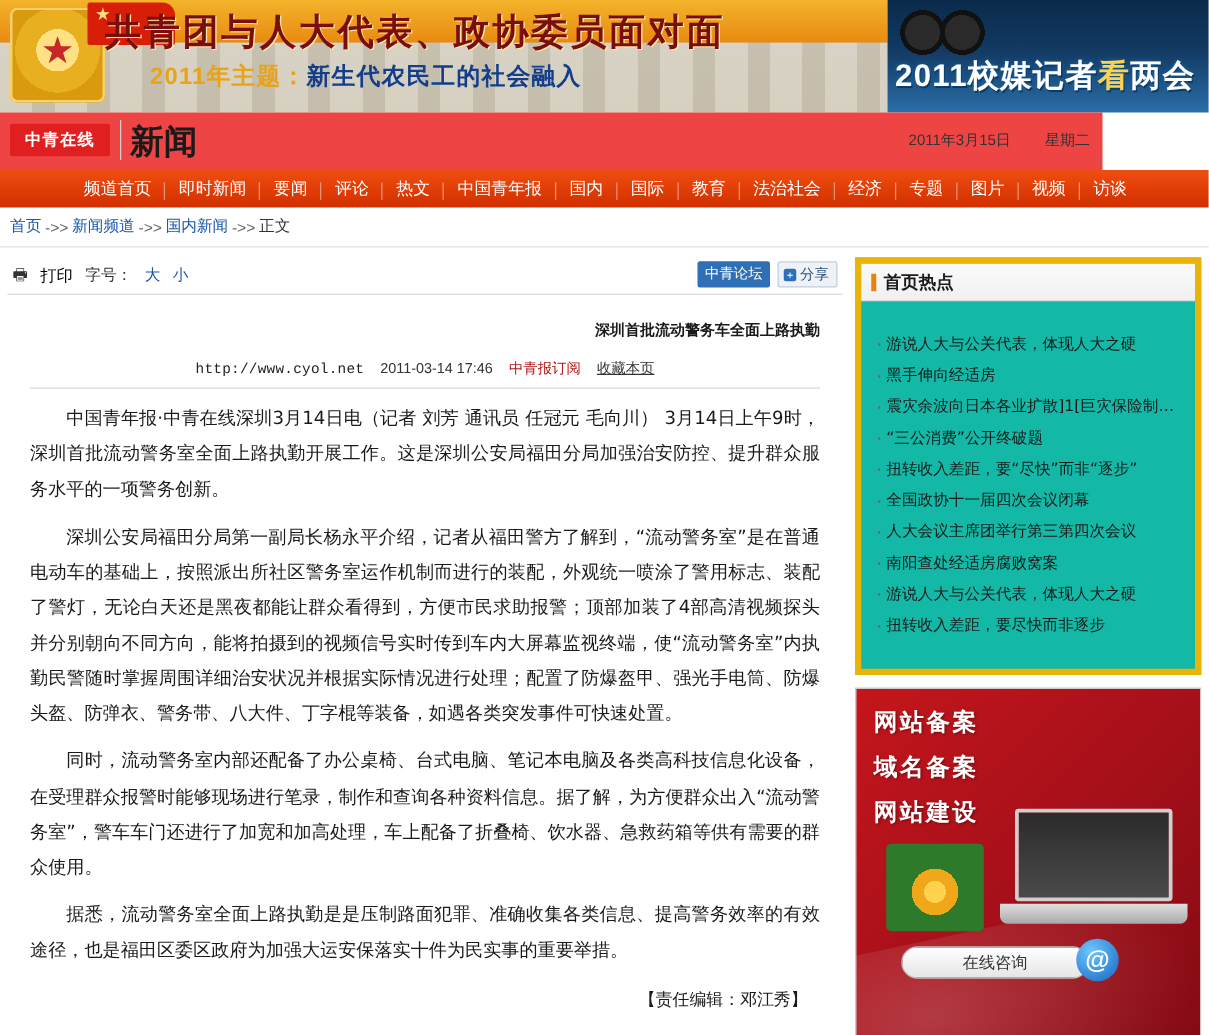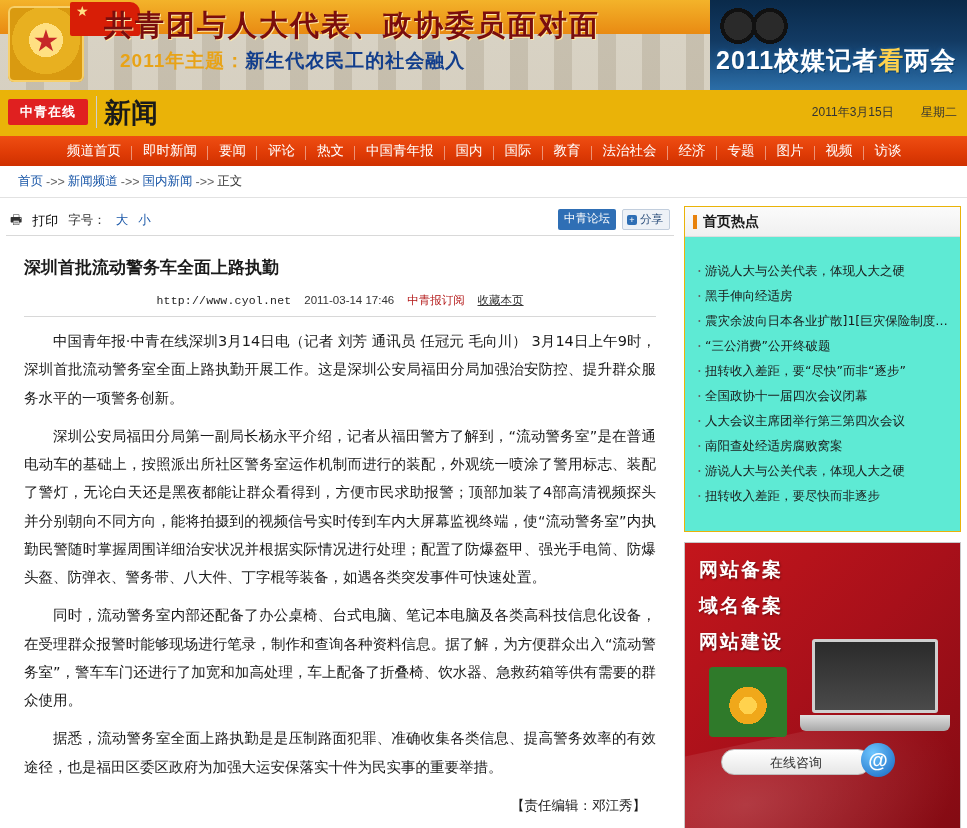--- a/index.html
+++ b/index.html
@@ -36,21 +36,21 @@
     color:#c62828; font-size:30px; line-height:1;
   }
   .banner-left .flag {
     position:absolute; left:70px; top:2px; width:70px; height:34px;
     background:#d81e06; border-radius:2px 10px 2px 2px;
   }
   .banner-left .flag::after{
     content:"★"; position:absolute; left:6px; top:1px; color:#ffe082; font-size:14px;
   }
   .banner-title {
-    position:absolute; left:104px; top:6px; width:600px;
+    position:absolute; left:84px; top:6px; width:600px;
     font-family:"DejaVu Sans", sans-serif;
     font-size:29px; font-weight:bold; color:#7a0d0d; letter-spacing:2px;
     text-shadow: 1px 1px 0 #ffe9a8;
   }
   .banner-sub {
     position:absolute; left:120px; top:48px; width:580px;
     font-size:19px; font-weight:bold; color:#123e8c; letter-spacing:1px;
   }
   .banner-sub .yellow { color:#e8a317; }
 
@@ -66,21 +66,21 @@
   .banner-right .rtitle {
     position:absolute; left:6px; top:44px; width:250px;
     font-size:25px; font-weight:bold; color:#fff;
     text-shadow: 0 0 4px #1b5fa0, 1px 1px 0 #06304f;
     letter-spacing:1px;
   }
   .banner-right .rtitle .look { color:#ffd24d; }
 
   
   .logo-bar {
-    height:46px; width:967px; background:#eab308; position:relative;
+    height:46px; width:882px; background:#ef4444; position:relative;
     border-bottom:0;
   }
   .logo-mark {
     position:absolute; left:8px; top:9px; width:80px; height:26px;
     background:#e02020; border-radius:2px;
     color:#fff; font-size:13px; font-weight:bold; text-align:center; line-height:26px;
     letter-spacing:1px;
   }
   .logo-sep { position:absolute; left:96px; top:6px; width:1px; height:32px; background:#cfcfcf; }
   .logo-text {
@@ -101,21 +101,21 @@
   }
   .nav a {
     color:#fff; text-decoration:none; padding:0 11px; position:relative; white-space:nowrap;
   }
   .nav a:not(:last-child)::after {
     content:""; position:absolute; right:0; top:4px; height:14px; width:1px; background:rgba(255,255,255,.45);
   }
 
   
   .crumb {
-    height:32px; display:flex; align-items:center; padding-left:18px;
+    height:32px; display:flex; align-items:center; padding-left:8px;
     font-size:12.5px; color:#333; border-bottom:1px solid #e2e2e2;
   }
   .crumb a { color:#1a57a8; text-decoration:none; }
   .crumb .sep { margin:0 3px; color:#666; }
 
   
   .content { display:flex; width:967px; padding:8px 6px 0 6px; gap:10px; }
   .col-main { width:672px; }
   .col-side { width:277px; }
 
@@ -133,21 +133,21 @@
   }
   .btn-share {
     background:#eef2f7; border:1px solid #c2cedd; color:#2c4f7c;
     font-size:11.5px; padding:2px 6px 2px 4px; border-radius:2px; display:flex; align-items:center; gap:3px;
   }
   .btn-share .sq { width:10px; height:10px; background:#2f6fb5; color:#fff; font-size:9px; line-height:10px; text-align:center; border-radius:2px; }
 
   
   .article { padding:14px 18px 0 18px; }
   .headline {
-    text-align:left; font-size:17px; font-weight:bold; color:#1a1a1a;
+    text-align:right; font-size:12px; font-weight:bold; color:#1a1a1a;
     font-family:"DejaVu Sans", sans-serif; margin:6px 0 14px 0;
   }
   .meta {
     text-align:center; font-size:11.5px; color:#333; margin-bottom:8px;
     font-family:"Liberation Mono", monospace;
   }
   .meta .url { color:#222; letter-spacing:.2px; }
   .meta .time { font-family:"Liberation Sans", sans-serif; margin-left:6px; }
   .meta .sub { color:#b31717; margin-left:6px; font-family:"Liberation Sans", sans-serif; }
   .meta .fav { color:#333; margin-left:6px; font-family:"Liberation Sans", sans-serif;text-decoration:underline; }
@@ -156,21 +156,21 @@
     font-size:14.5px; line-height:1.95; color:#1a1a1a; text-indent:2em;
     margin:0 0 10px 0; text-align:justify;
     font-family:"DejaVu Sans", sans-serif;
   }
   .editor {
     text-align:right; font-size:13.5px; color:#1a1a1a; margin-top:16px; padding-right:10px;
     font-family:"DejaVu Sans", sans-serif;
   }
 
   
-  .panel { border:1px solid #eab308; background:#5eead4; }
+  .panel { border:5px solid #eab308; background:#14b8a6; }
   .panel-head {
     height:30px; background:linear-gradient(180deg,#fbfbfb,#f0f0f0);
     border-bottom:1px solid #ddd; display:flex; align-items:center; padding-left:8px; gap:6px;
   }
   .panel-head .bar { width:4px; height:14px; background:#e8820c; }
   .panel-head .t { font-size:14px; font-weight:bold; color:#1a1a1a; font-family:"DejaVu Sans", sans-serif; }
   .hot-list { padding:8px 10px 10px 10px; }
   .hot-list li {
     list-style:none; font-size:12.5px; line-height:2.0; color:#1a1a1a;
     padding-left:10px; position:relative; white-space:nowrap; overflow:hidden; text-overflow:ellipsis;

